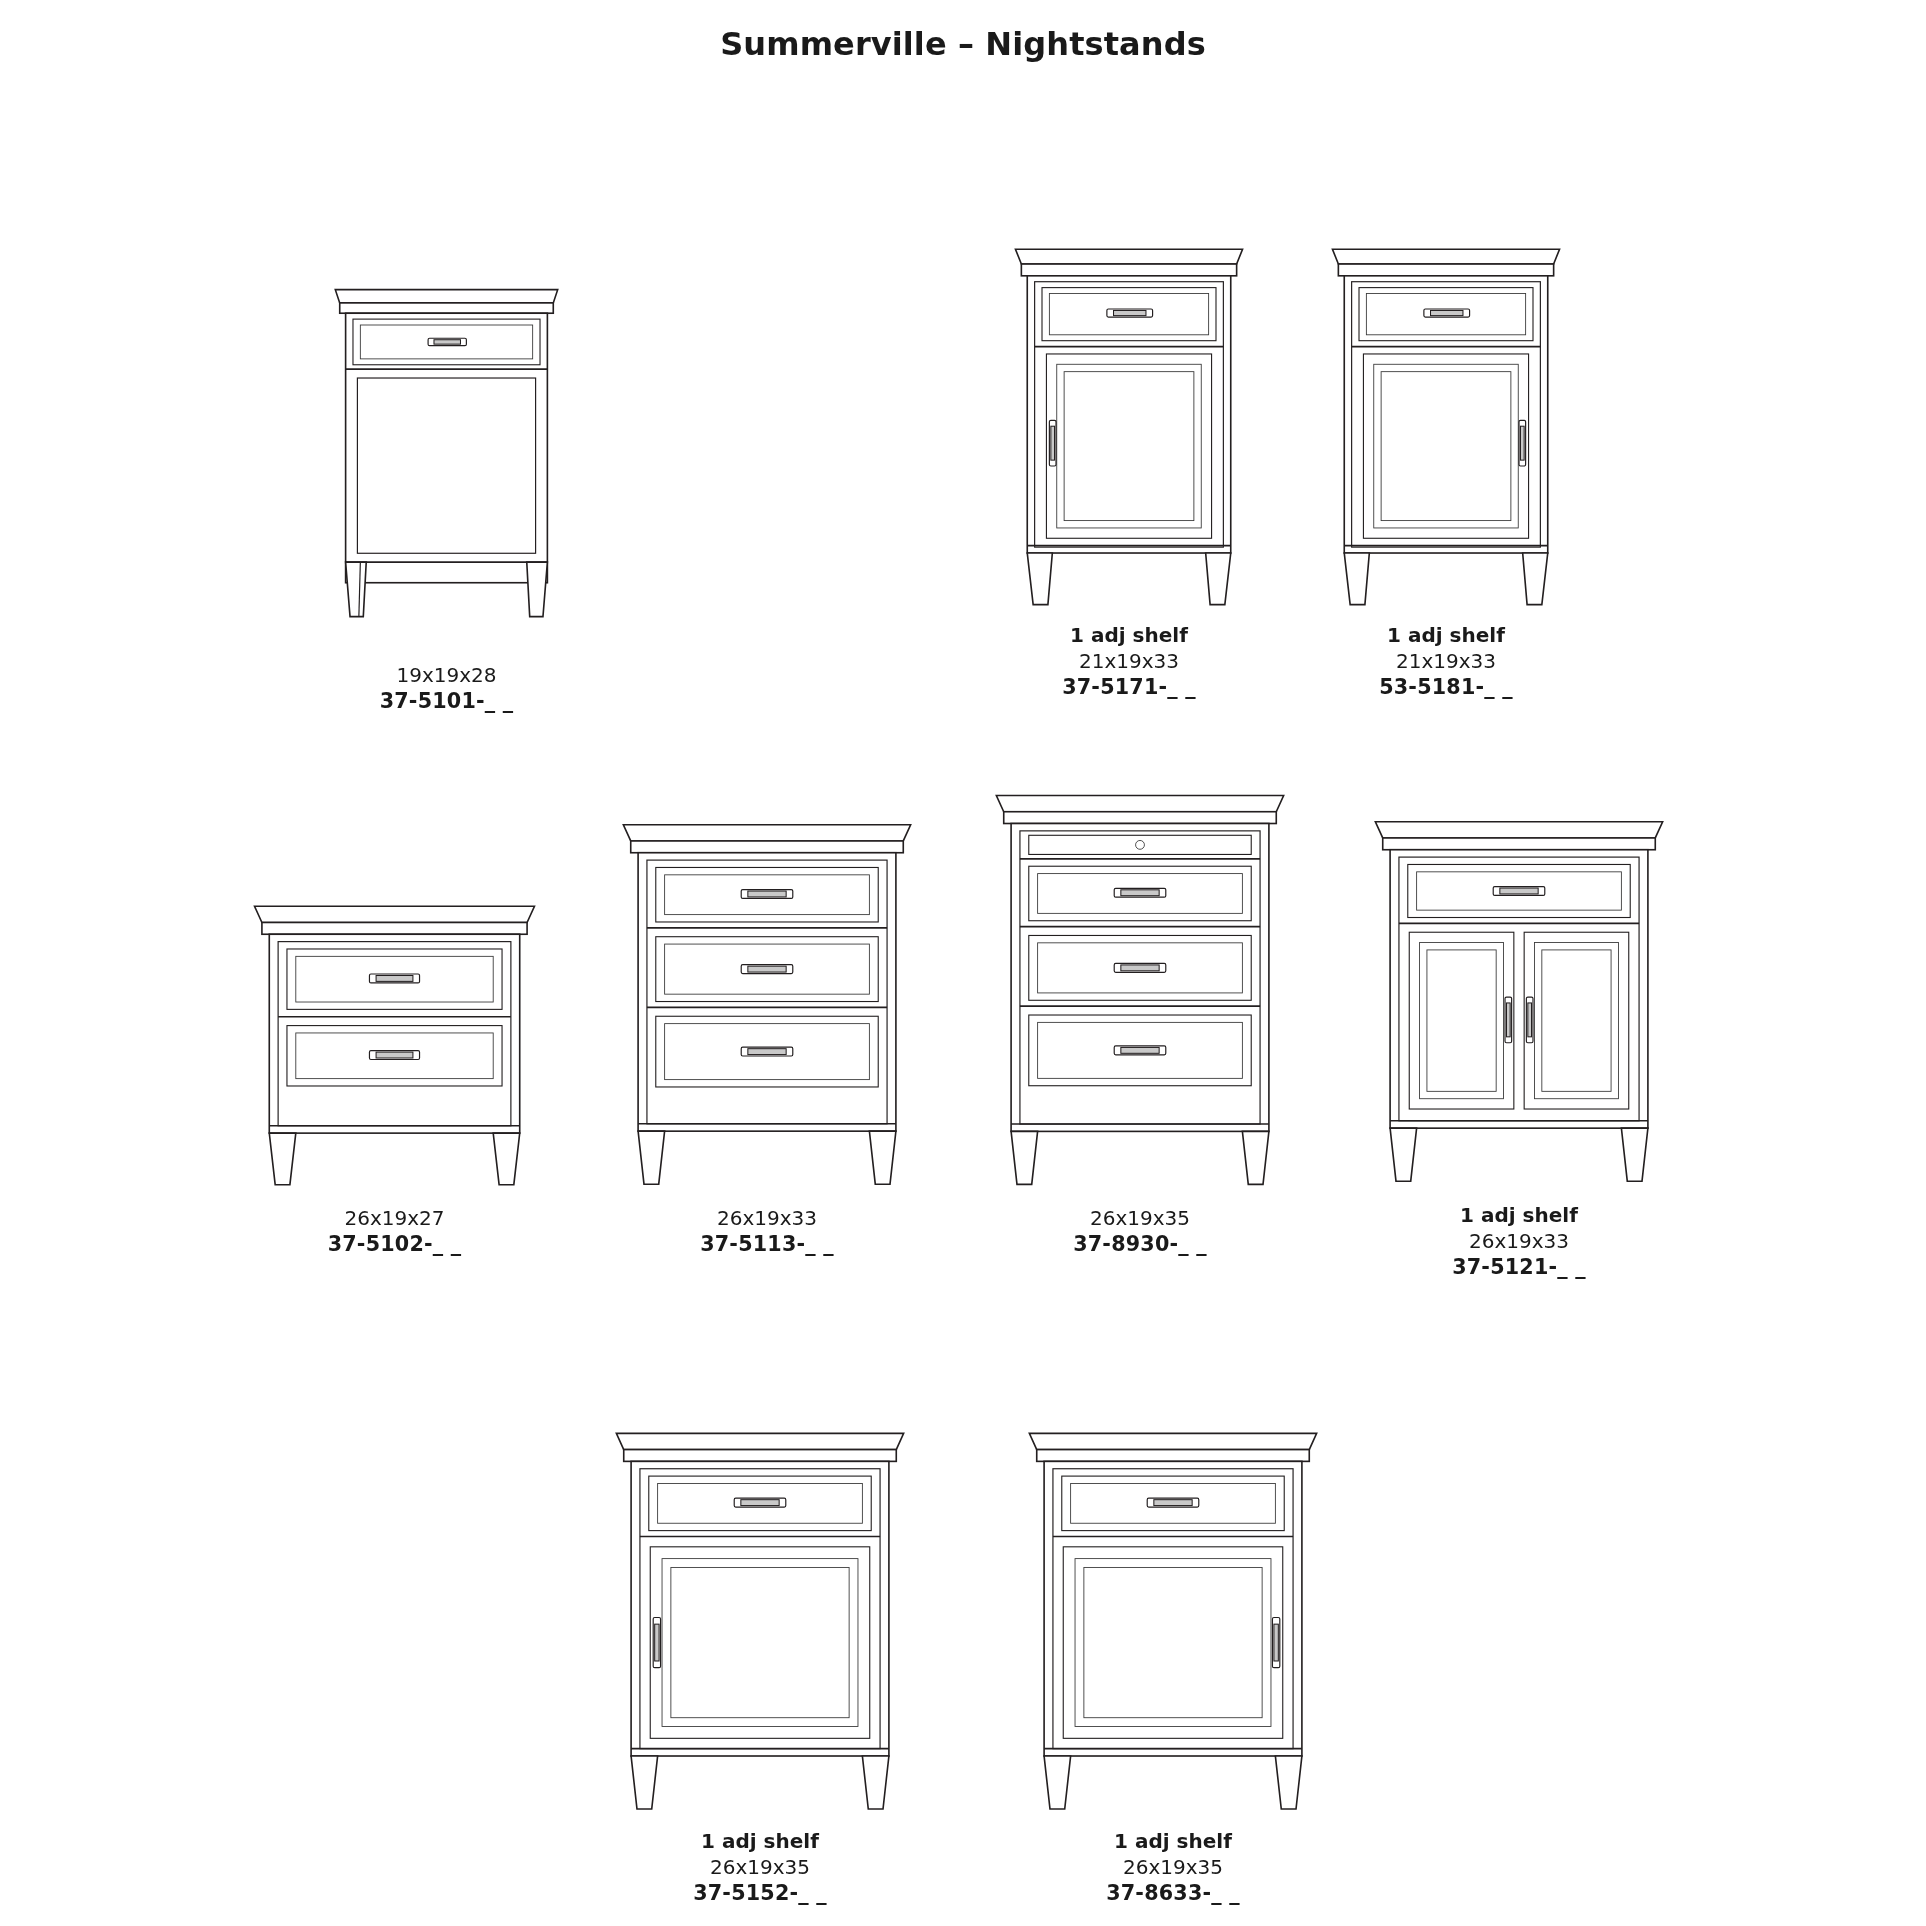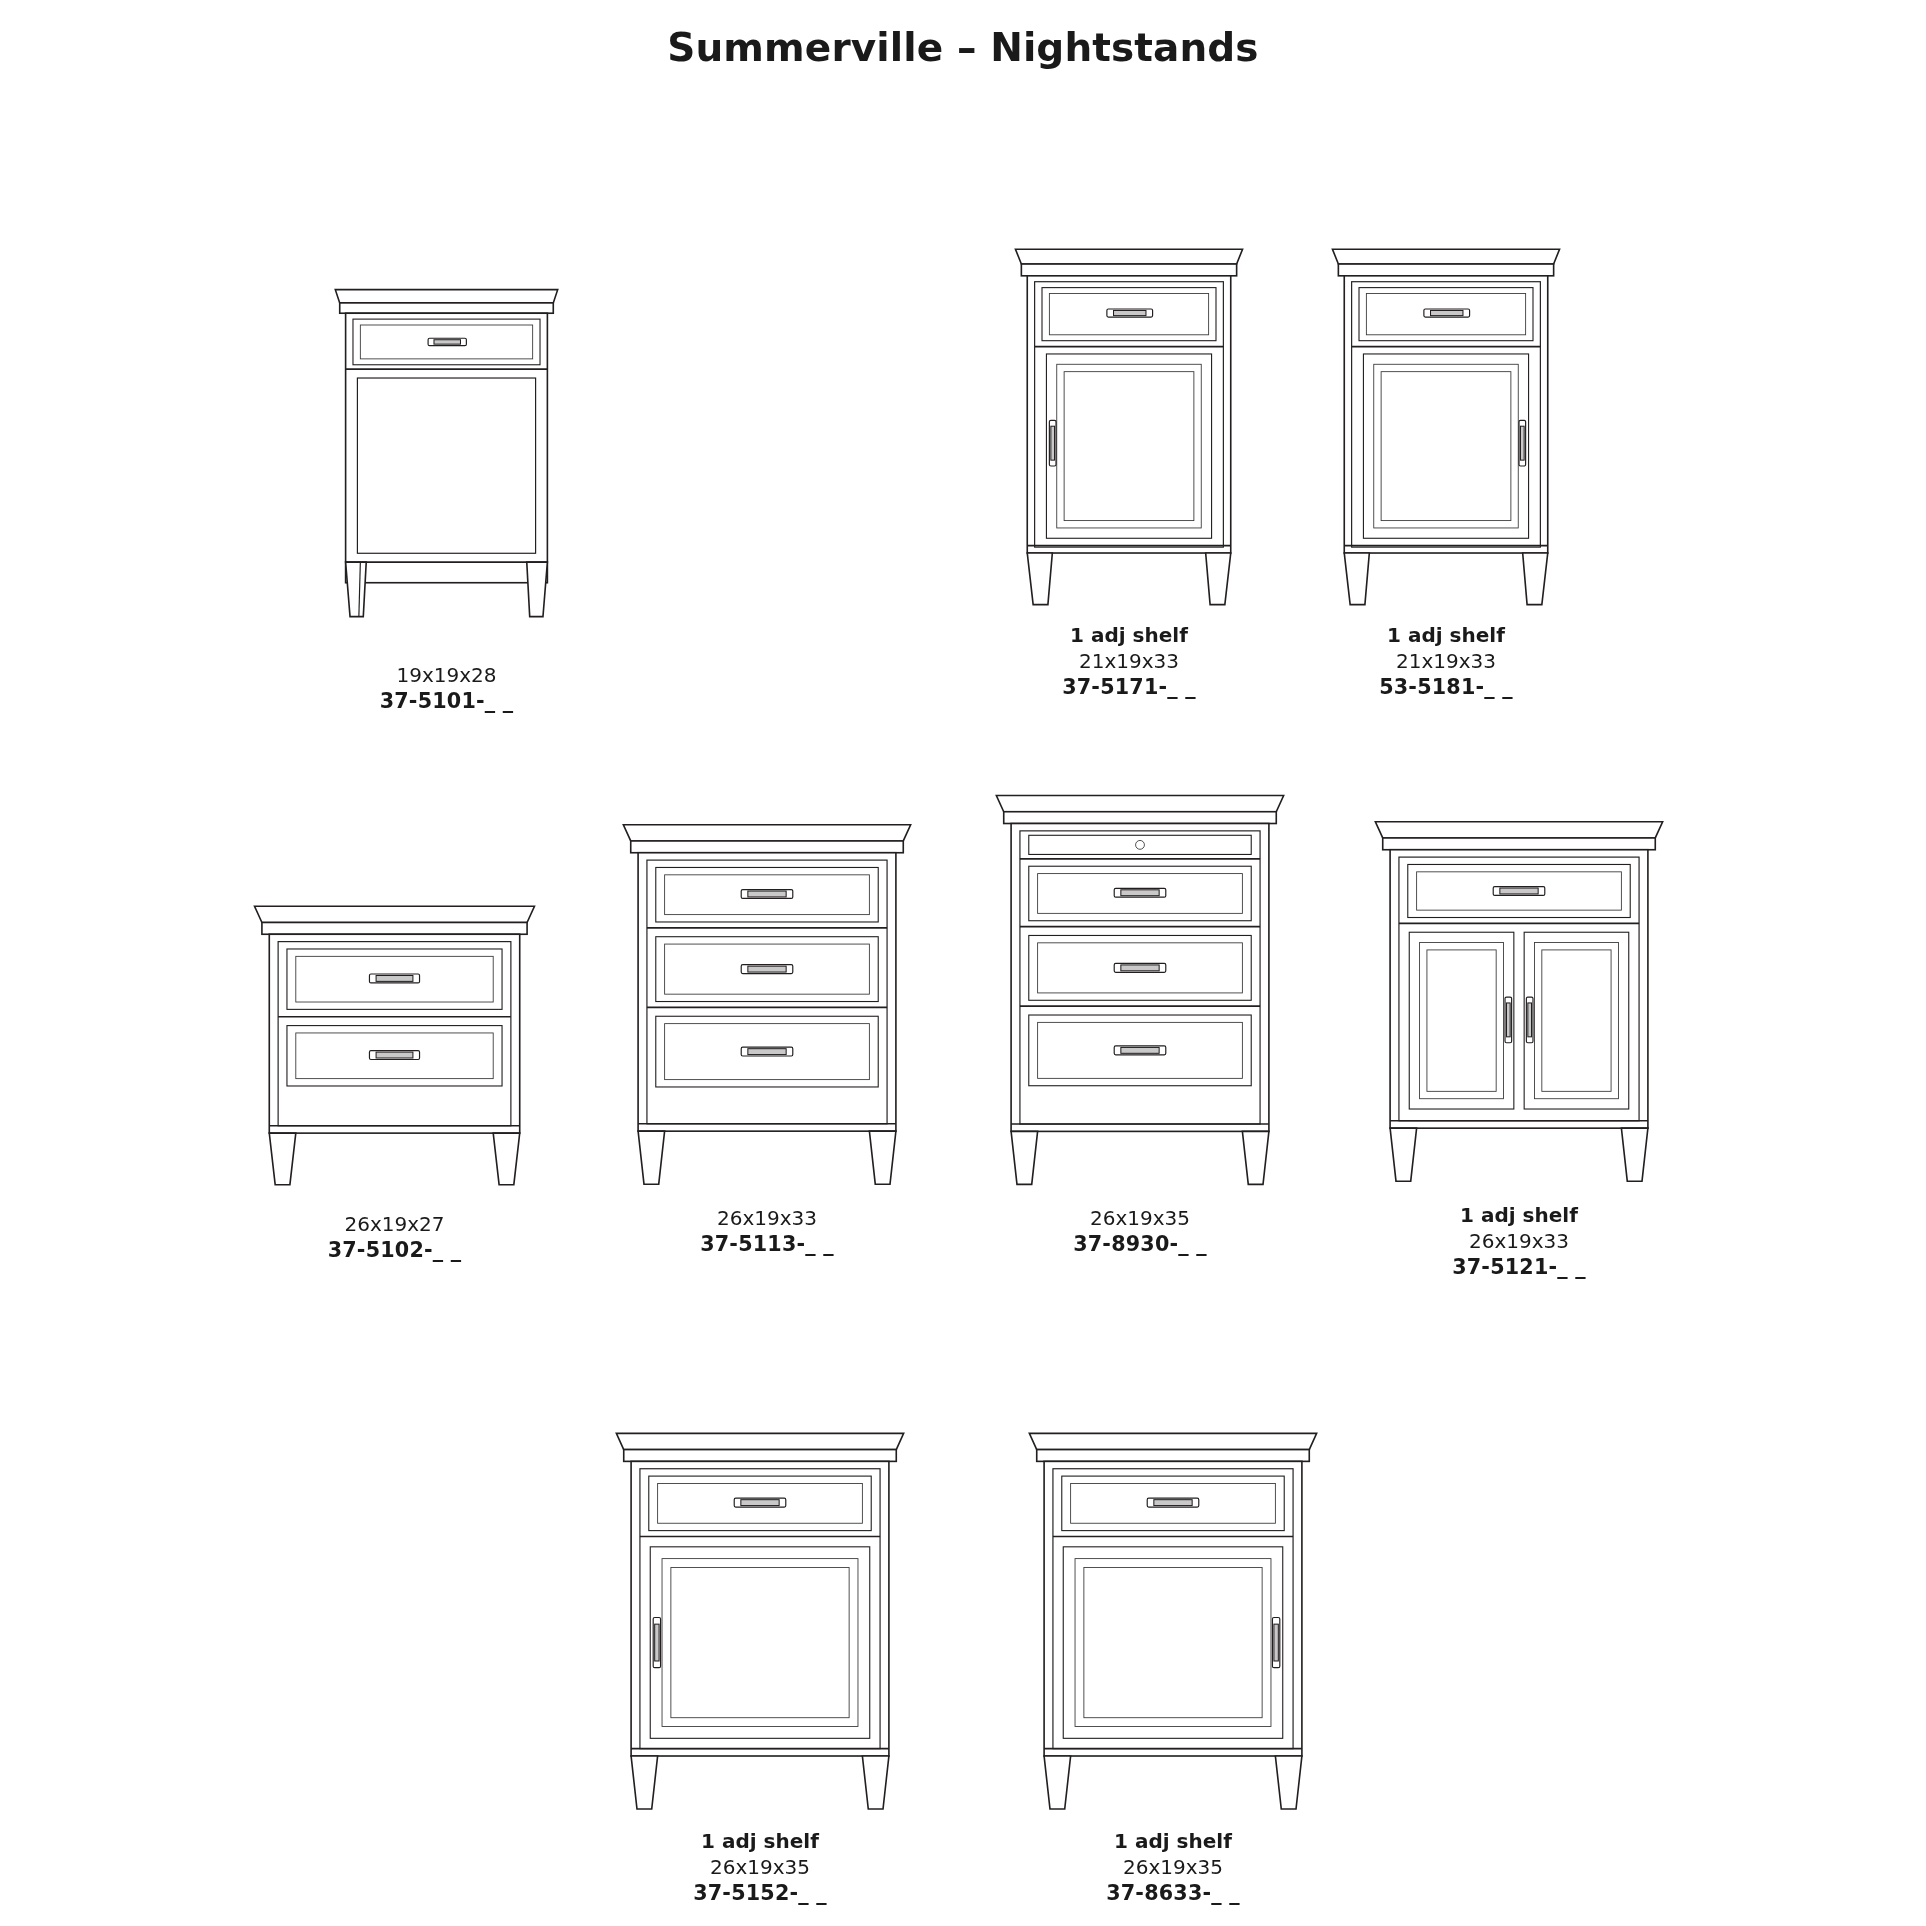--- a/index.html
+++ b/index.html
@@ -14,21 +14,21 @@
     font-family: "DejaVu Sans", "Liberation Sans", sans-serif;
     color: #1a1a1a;
     overflow: hidden;
   }
   .page-title {
     position: absolute;
     top: 25px;
     left: 0;
     width: 100%;
     text-align: center;
-    font-size: 39px;
+    font-size: 32px;
     font-weight: bold;
     letter-spacing: 0.1px;
   }
 
   
   .item {
     position: absolute;
     display: flex;
     flex-direction: column;
     align-items: center;
@@ -160,21 +160,21 @@
       <path class="fillw" d="M264 430 L298 430 L290 500 L270 500 Z"></path>
     </svg>
   </div>
   <div class="captions">
     <div class="cap-note">1 adj shelf</div>
     <div class="cap-dims">21x19x33</div>
     <div class="cap-code">53-5181-_ _</div>
   </div>
 </div>
 
-<div class="item" style="left:247px; top:893px;gap:6px;">
+<div class="item" style="left:247px; top:893px;">
   <div class="drawing-wrap">
     <svg width="295" height="302" viewBox="0 0 400 410" aria-hidden="true">
       <path class="fillw" d="M10 18 L390 18 L380 40 L20 40 Z"></path>
       <rect class="fillw" x="20" y="40" width="360" height="16"></rect>
       <rect class="fillw" x="30" y="56" width="340" height="270"></rect>
       <rect class="ln-thin" x="42" y="66" width="316" height="250"></rect>
 
       <rect class="fillw-thin" x="54" y="76" width="292" height="82"></rect>
       <rect class="ln-hair" x="66" y="86" width="268" height="62"></rect>
       <rect class="pull" x="166" y="110" width="68" height="12" rx="2"></rect>

